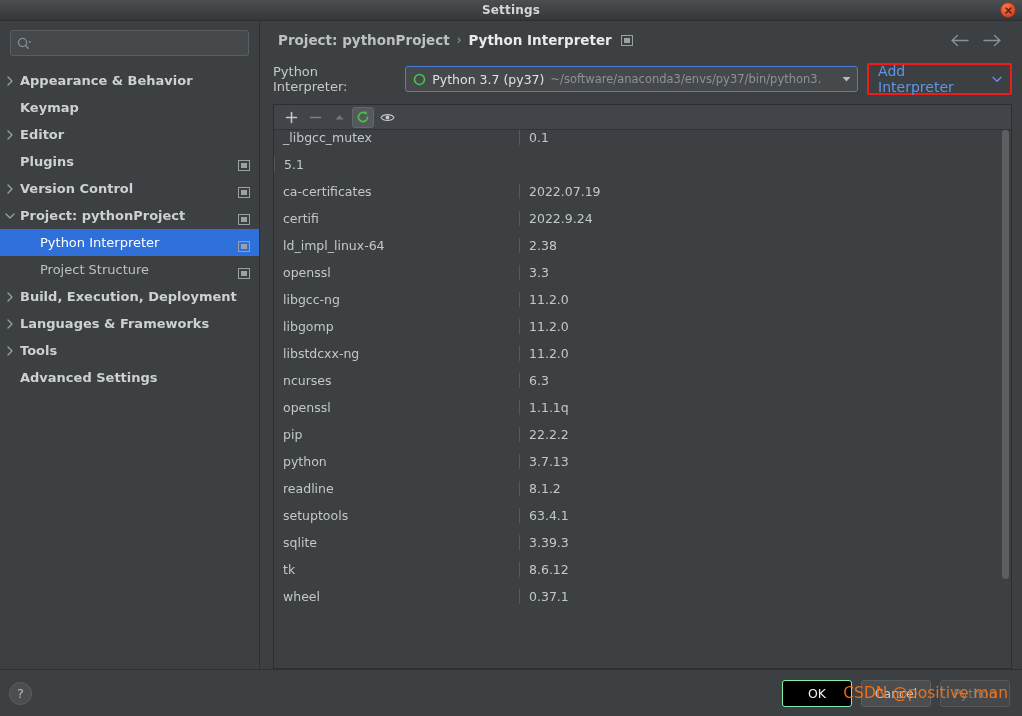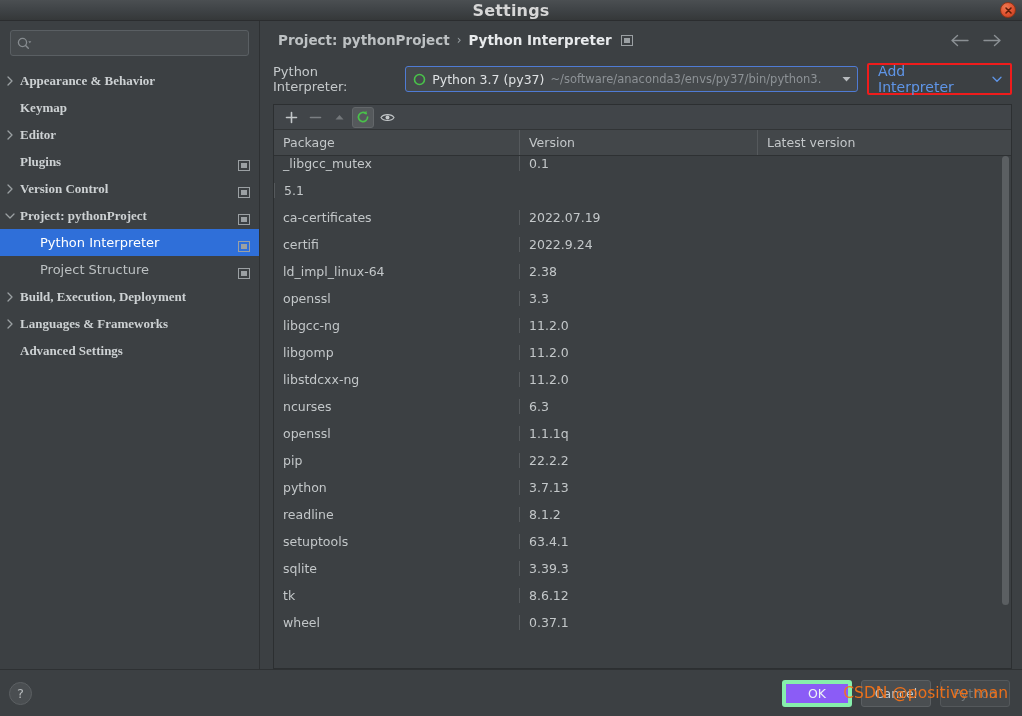--- a/index.html
+++ b/index.html
@@ -18,21 +18,21 @@
 
   
   .titlebar {
     height: 21px; flex: 0 0 21px;
     background: linear-gradient(180deg,#4b4f52 0%,#3e4245 55%,#353839 100%);
     border-bottom: 1px solid #2b2d2f;
     position: relative;
     display: flex; align-items: center; justify-content: center;
   }
   .titlebar-title {
-    font-size: 16px; font-weight: bold; color: #d6d6d6;
+    font-size: 12px; font-weight: bold; color: #d6d6d6;
     letter-spacing: .2px;
   }
   .close-btn {
     position: absolute; right: 6px; top: 2px;
     width: 16px; height: 16px; border-radius: 50%;
     background: radial-gradient(circle at 35% 30%, #f07a52 0%, #e0512f 55%, #b93f20 100%);
     border: 1px solid #8e3518;
     display: flex; align-items: center; justify-content: center;
     cursor: pointer;
   }
@@ -72,21 +72,21 @@
   }
   .tree-row.selected { background: #2f6fd9; }
   .tree-arrow {
     width: 20px; flex: 0 0 20px; display: flex;
     align-items: center; justify-content: center;
   }
   .tree-arrow svg { display: block; }
   .tree-label {
     font-size: 13px; color: #c8ccce; white-space: nowrap;
   }
-  .tree-row.bold .tree-label { font-weight: bold; color: #cdd1d3; font-family: Liberation Serif, serif; }
+  .tree-row.bold .tree-label { font-weight: bold; color: #cdd1d3; }
   .tree-row.child .tree-label { padding-left: 20px; color: #bcc0c2; }
   .tree-row.selected .tree-label { color: #ffffff; }
   .tree-spacer { flex: 1 1 auto; }
   .module-icon { width: 12px; height: 11px; flex: 0 0 12px; }
 
   
   .main {
     flex: 1 1 auto; min-width: 0;
     background: #3c4043;
     display: flex; flex-direction: column;
@@ -208,21 +208,21 @@
     display: flex; align-items: center; justify-content: center;
     color: #b6babc; font-size: 13px; cursor: pointer;
   }
   .footer-btns { margin-left: auto; display: flex; gap: 9px; align-items: center; }
   .btn {
     min-width: 70px; height: 27px; border-radius: 3px;
     font-size: 12.5px; display: flex; align-items: center;
     justify-content: center; cursor: pointer;
     font-family: "DejaVu Sans", "Liberation Sans", sans-serif;
   }
-  .btn.primary { background: #8b5cf6; border: 4px solid #86efac; color: #eef2f6; }
+  .btn.primary { background: #000000; border: 1px solid #86efac; color: #eef2f6; }
   .btn.normal  { background: #4a4e51; border: 1px solid #5b5f62; color: #c6cacc; }
   .btn.disabled { background: #44484b; border: 1px solid #54585b; color: #74797c; }
 
   .watermark {
     position: absolute; right: 14px; top: 50%;
     transform: translateY(-50%);
     font-size: 15.5px; color: #f97316;
     opacity: .92; pointer-events: none; white-space: nowrap;
     font-family: "DejaVu Sans", "Liberation Sans", sans-serif;
   }
@@ -342,20 +342,29 @@
             <span class="tree-label">Build, Execution, Deployment</span>
             <span class="tree-spacer"></span>
           </div>
           <div class="tree-row bold">
             <span class="tree-arrow">
               <svg width="8" height="10" viewBox="0 0 8 10">
                 <path d="M2 1 L6 5 L2 9" stroke="#9ba0a3" stroke-width="1.3" fill="none" stroke-linecap="round" stroke-linejoin="round"></path>
               </svg>
             </span>
             <span class="tree-label">Languages &amp; Frameworks</span>
+            <span class="tree-spacer"></span>
+          </div>
+          <div class="tree-row bold">
+            <span class="tree-arrow">
+              <svg width="8" height="10" viewBox="0 0 8 10">
+                <path d="M2 1 L6 5 L2 9" stroke="#9ba0a3" stroke-width="1.3" fill="none" stroke-linecap="round" stroke-linejoin="round"></path>
+              </svg>
+            </span>
+            <span class="tree-label">Tools</span>
             <span class="tree-spacer"></span>
           </div>
           <div class="tree-row bold">
             <span class="tree-arrow"></span>
             <span class="tree-label">Advanced Settings</span>
             <span class="tree-spacer"></span>
           </div>
         </div>
     </div>
 
@@ -446,25 +455,20 @@
             <div class="tb-btn">
               <span style="display: flex;">
                 <svg width="15" height="11" viewBox="0 0 15 11">
                   <path d="M1 5.5 C3.4 1.6 11.6 1.6 14 5.5 C11.6 9.4 3.4 9.4 1 5.5 Z" fill="none" stroke="#c3c7c9" stroke-width="1.1"></path>
                   <circle cx="7.5" cy="5.5" r="2" fill="#c3c7c9"></circle>
                 </svg>
               </span>
             </div>
           </div>
 
-        <div class="pkg-head">
-          <div class="cell c-pkg">Package</div>
-          <div class="cell c-ver">Version</div>
-          <div class="cell c-lat">Latest version</div>
-        </div>
 
         <div class="pkg-body">
           <div id="pkg-rows">
               <div class="pkg-row">
                 <div class="cell c-pkg">_libgcc_mutex</div>
                 <div class="cell c-ver">0.1</div>
                 <div class="cell c-lat"></div>
               </div>
               <div class="pkg-row">
                 <div class="cell c-ver">5.1</div>

